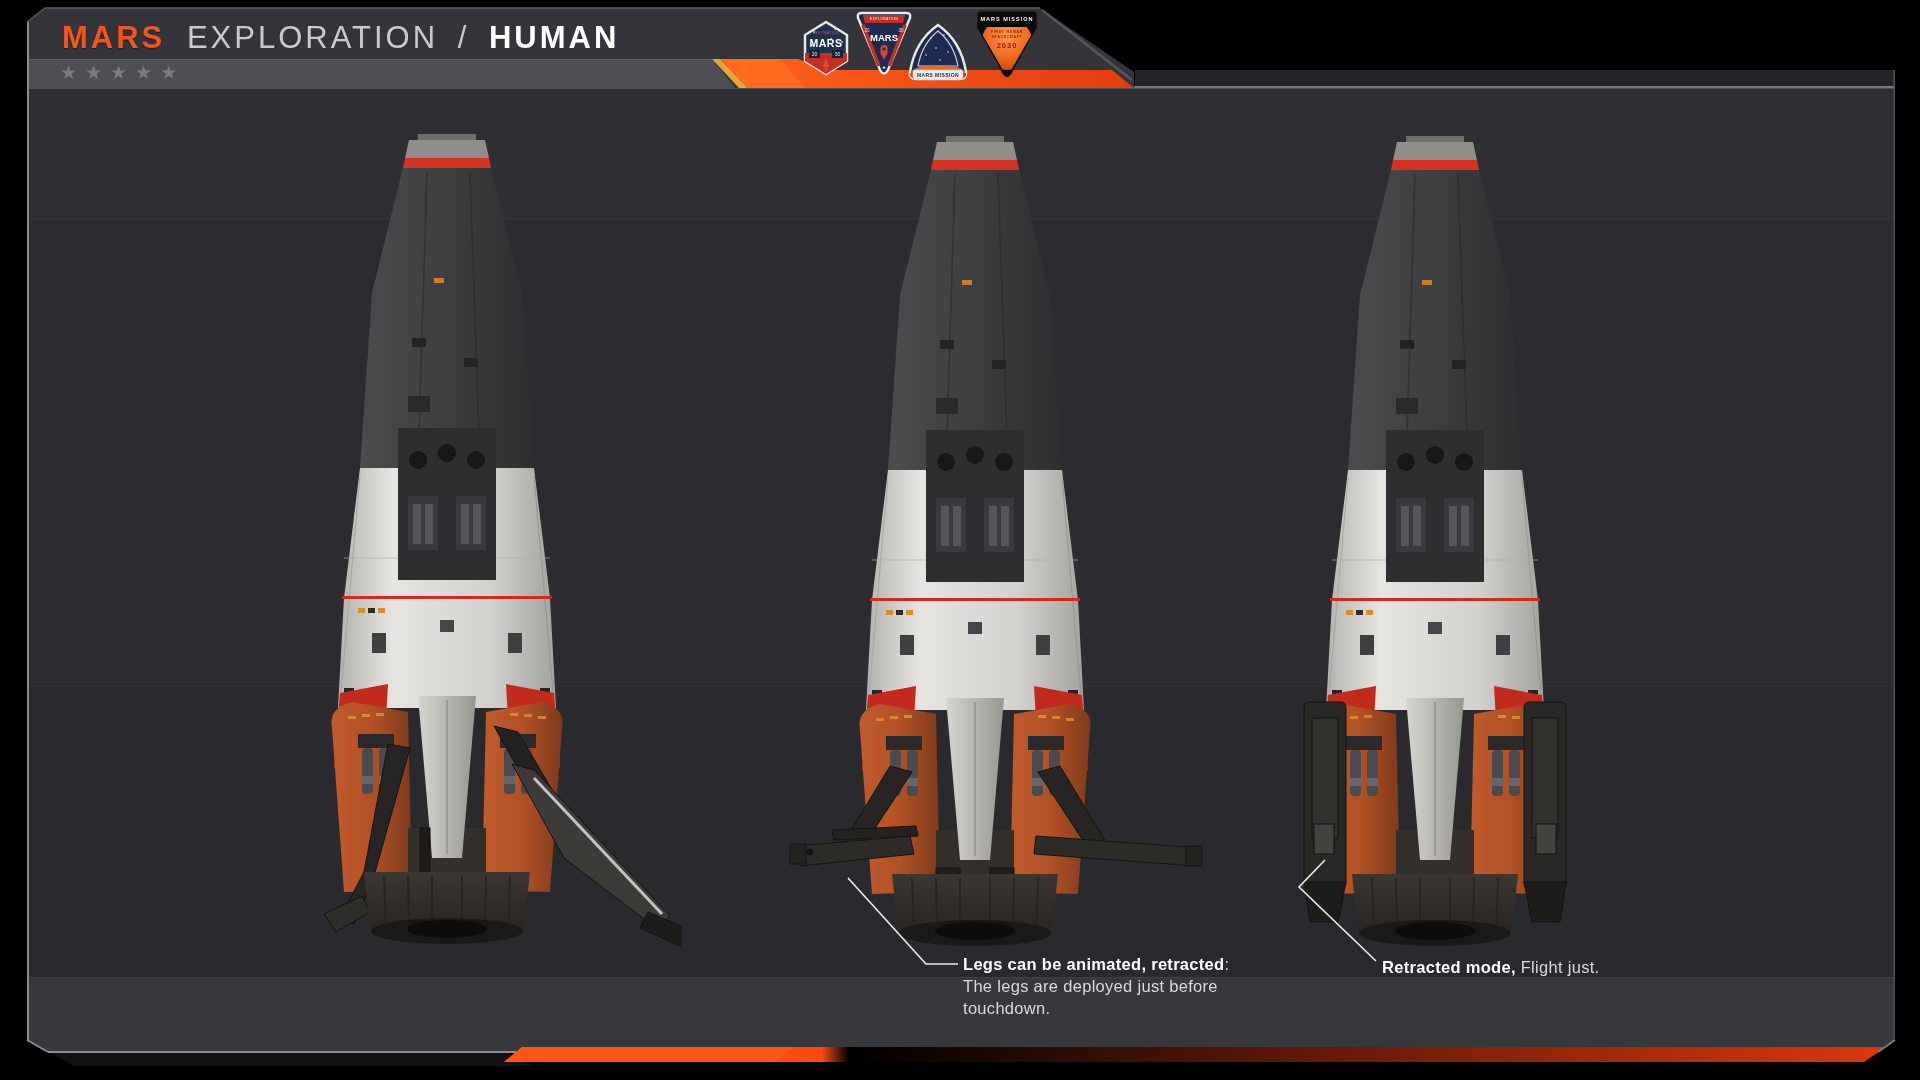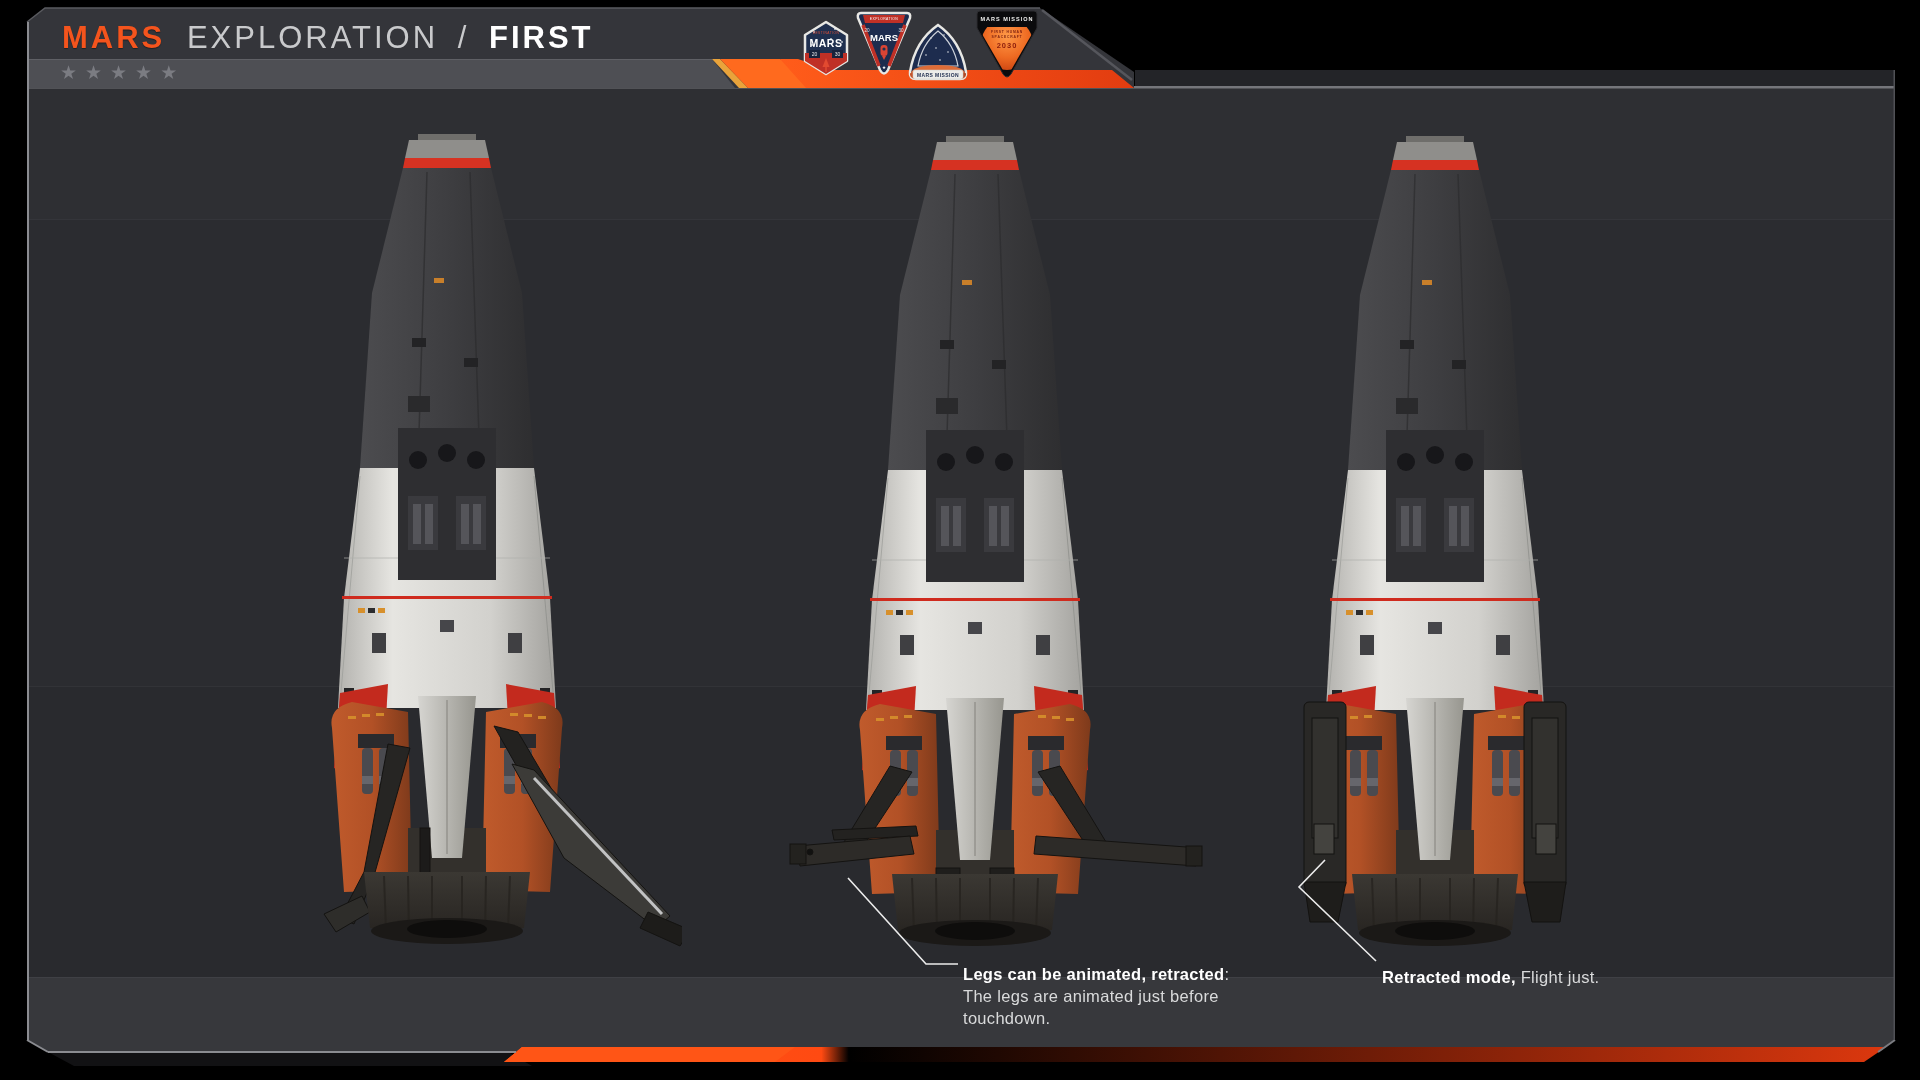--- a/index.html
+++ b/index.html
@@ -10,21 +10,21 @@
   
   #title{left:62px;top:20px;font-size:31px;letter-spacing:3px;white-space:nowrap;
     font-weight:400;color:#c6c7c9;}
   #title .t-accent{color:var(--accent-orange,#f4541d);font-weight:bold;text-shadow:0 1px 1px #00000066;}
   #title .t-reg{color:#c9cacc;margin-left:10px;}
   #title .t-sep{color:#c9cacc;margin:0 8px;}
   #title .t-bold{color:#ffffff;font-weight:bold;}
   
   #stars{left:60px;top:61px;font-size:19px;letter-spacing:8px;color:#7b7c82;line-height:24px;}
   
-  .ann{font-size:16.5px;line-height:22px;color:#d9dadb;letter-spacing:.3px;margin-top:10px;}
+  .ann{font-size:16.5px;line-height:22px;color:#d9dadb;letter-spacing:.3px;}
   .ann b{color:#ffffff;font-weight:bold;}
   #ann1{left:963px;top:953px;width:300px;}
   #ann2{left:1382px;top:956px;white-space:nowrap;}
   
   #chrome{left:0;top:0;}
   #leaders{left:0;top:0;pointer-events:none;}
   .rocket-slot{width:470px;height:830px;}
 </style>
 </head>
 <body>
@@ -426,21 +426,21 @@
 
   <svg id="leaders" class="abs" width="1920" height="1080" viewBox="0 0 1920 1080">
     <polyline points="848,878 926,964 958,964" fill="none" stroke="#ececec" stroke-width="1.6"></polyline>
     <polyline points="1325,860 1299,887 1376,961" fill="none" stroke="#ececec" stroke-width="1.6"></polyline>
   </svg>
 
   <div id="title" class="abs">
     <span class="t-accent">MARS</span>
     <span class="t-reg">EXPLORATION</span>
     <span class="t-sep">/</span>
-    <span class="t-bold">FIRST</span>
+    <span class="t-bold">HUMAN</span>
   </div>
   <div id="stars" class="abs">★★★★★</div>
 
   <svg class="abs" style="left:802px;top:20px" width="48" height="56" viewBox="0 0 48 56">
     <polygon points="24,2 45,15 45,41 24,54 3,41 3,15" fill="#20304f" stroke="#e8e8e4" stroke-width="2.5" stroke-linejoin="round"></polygon>
     <path d="M3,33 L45,33 L45,41 L24,54 L3,41 Z" fill="#bf3026"></path>
     <g fill="#ffffff" opacity="0.8">
         <circle cx="12" cy="12" r="0.9"></circle>
         <circle cx="33" cy="9" r="0.9"></circle>
         <circle cx="40" cy="22" r="0.9"></circle>
@@ -518,20 +518,20 @@
         <circle cx="31" cy="36" r="26" fill="url(#gb4)"></circle>
       </g>
     <text x="31" y="13" font-size="5.5" font-weight="bold" fill="#f2f2f0" text-anchor="middle" style="letter-spacing:1px">MARS MISSION</text>
     <text x="31" y="24.5" font-size="3.4" font-weight="bold" fill="#7c1f10" text-anchor="middle" style="letter-spacing:.8px">FIRST HUMAN</text>
     <text x="31" y="29.5" font-size="3.4" font-weight="bold" fill="#7c1f10" text-anchor="middle" style="letter-spacing:.8px">SPACECRAFT</text>
     <text x="31" y="40" font-size="7.5" font-weight="bold" fill="#8c1d0c" text-anchor="middle" style="letter-spacing:1px">2030</text>
   </svg>
 
   <div id="ann1" class="abs ann">
     <div><b>Legs can be animated, retracted</b><span>:</span></div>
-    <div>The legs are animated just before</div>
+    <div>The legs are deployed just before</div>
     <div>touchdown.</div>
   </div>
   <div id="ann2" class="abs ann">
     <b>Retracted mode,</b><span> Flight just.</span>
   </div>
 
 </div>
 
 </body></html>

